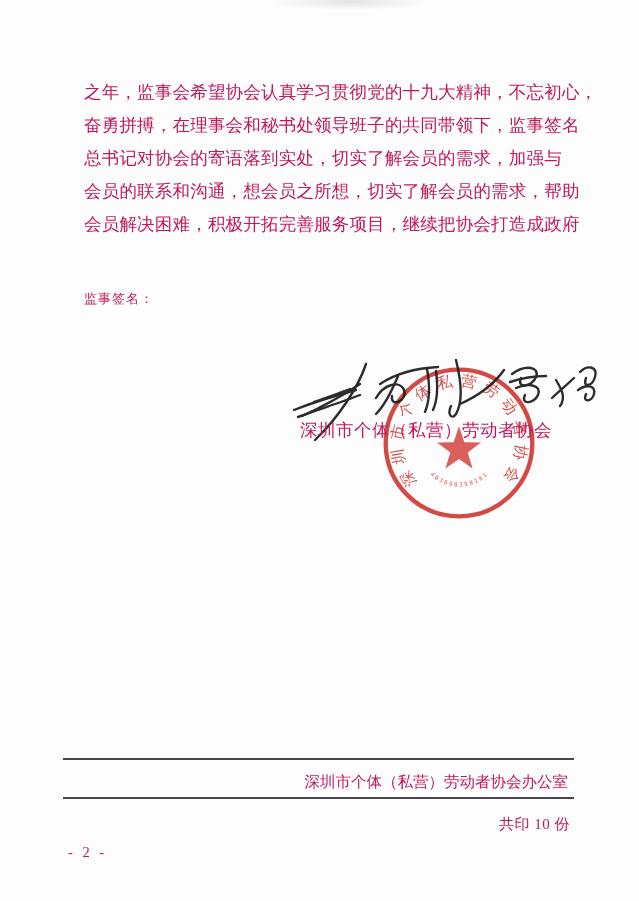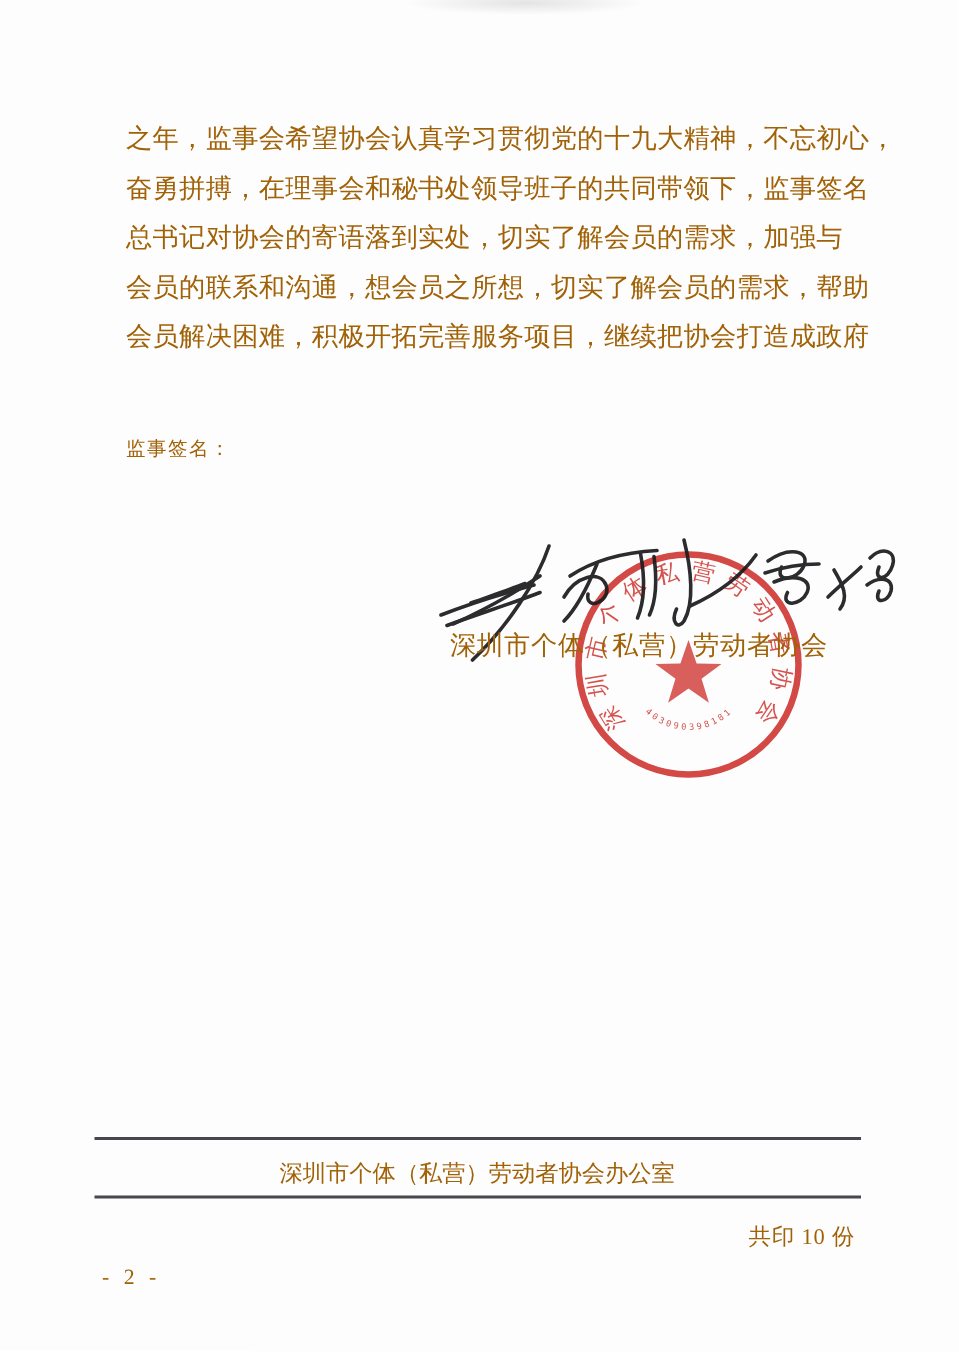--- a/index.html
+++ b/index.html
@@ -3,21 +3,21 @@
 <meta charset="utf-8">
 <style>
   html, body { margin: 0; padding: 0; background: #ffffff; }
   .page {
     position: relative;
     width: 639px;
     height: 901px;
     background: #fdfdfd;
     overflow: hidden;
     font-family: "Liberation Serif", "DejaVu Serif", serif;
-    color: #a16207;
+    color: #be185d;
   }
   .scan-artifact {
     position: absolute;
     left: 270px; top: -6px; width: 160px; height: 16px;
     background: radial-gradient(ellipse at center, rgba(150,150,155,0.25), rgba(150,150,155,0) 70%);
   }
   .body-text {
     position: absolute;
     left: 84px; top: 76px; width: 480px;
     font-size: 17.5px;
@@ -70,21 +70,21 @@
     position: absolute;
     left: 63px; width: 511px; height: 2px;
     background: #47474d;
   }
   .rule-1 { top: 758px; }
   .rule-2 { top: 797px; }
   .issuer-row {
     position: absolute;
     left: 68px; top: 772px; width: 500px;
     display: flex;
-    justify-content: center;
+    justify-content: flex-end;
     align-items: baseline;
     font-size: 15.5px;
     white-space: nowrap;
   }
   .copies {
     position: absolute;
     right: 69px; top: 815px;
     font-size: 15px;
     letter-spacing: 0.5px;
   }

